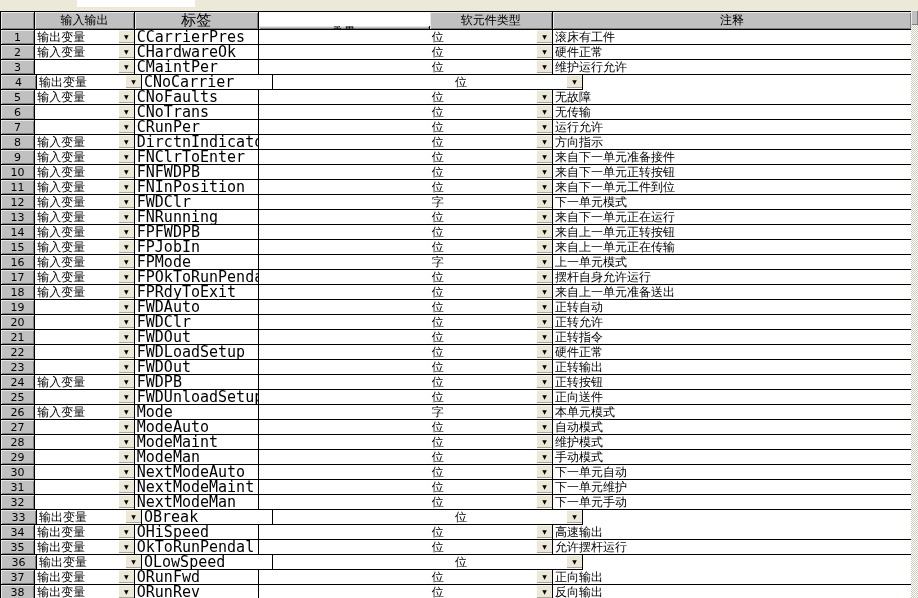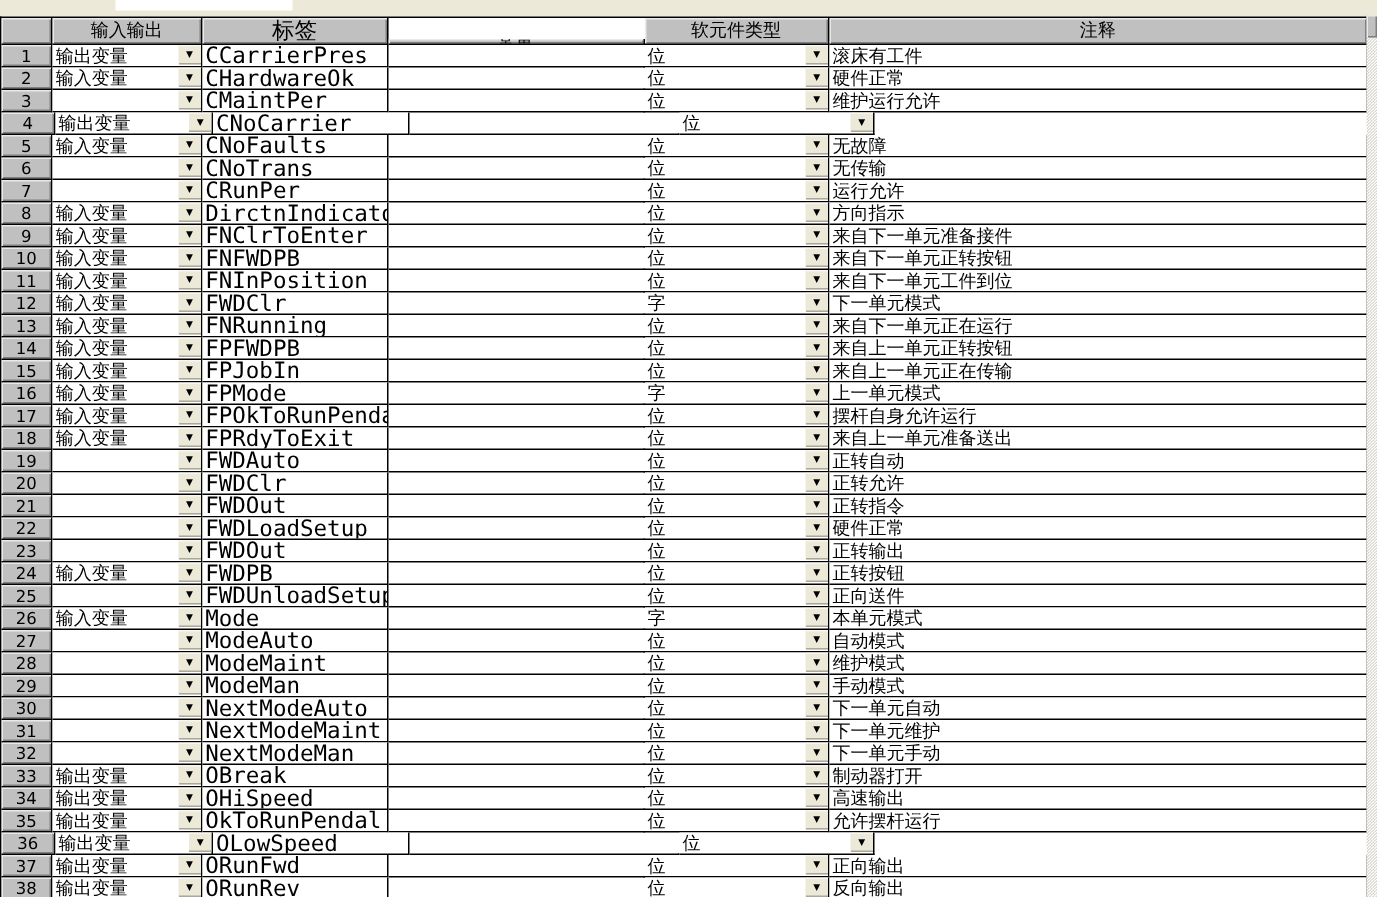--- a/index.html
+++ b/index.html
@@ -361,21 +361,20 @@
       <div class="cell white const"></div>
       <div class="cell white type">位<div class="dd">▼</div></div>
       <div class="cell white comment">下一单元手动</div>
     </div>
     <div class="row">
       <div class="cell gray num">33</div>
       <div class="cell white io">输出变量<div class="dd">▼</div></div>
       <div class="cell white label">OBreak</div>
       <div class="cell white const"></div>
       <div class="cell white type">位<div class="dd">▼</div></div>
-      <div class="cell white comment">制动器打开</div>
     </div>
     <div class="row">
       <div class="cell gray num">34</div>
       <div class="cell white io">输出变量<div class="dd">▼</div></div>
       <div class="cell white label">OHiSpeed</div>
       <div class="cell white const"></div>
       <div class="cell white type">位<div class="dd">▼</div></div>
       <div class="cell white comment">高速输出</div>
     </div>
     <div class="row">

